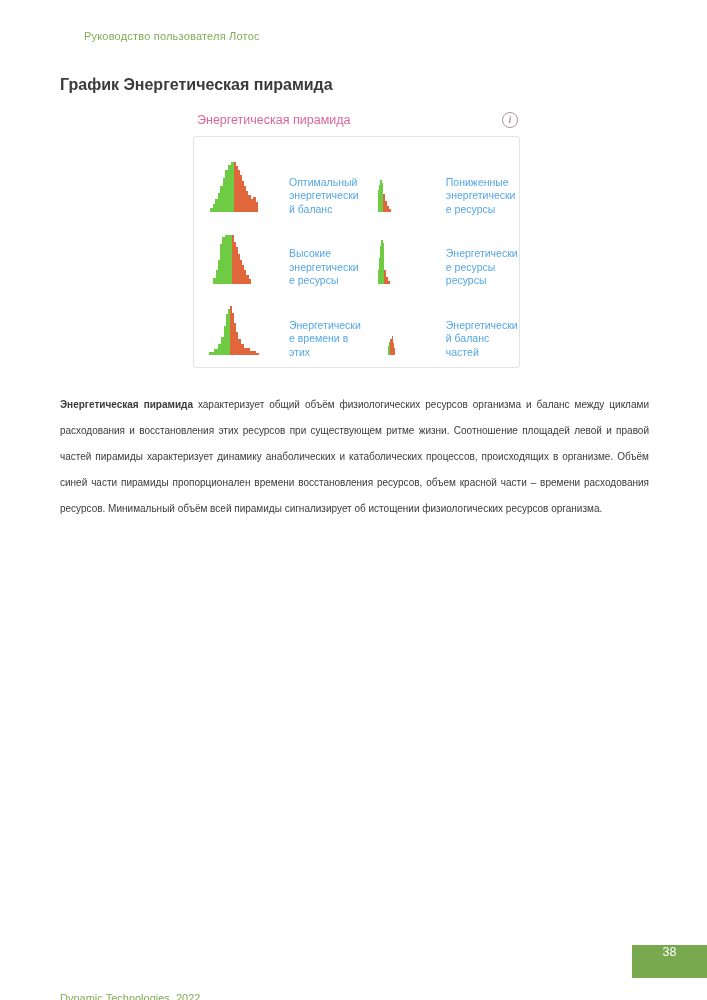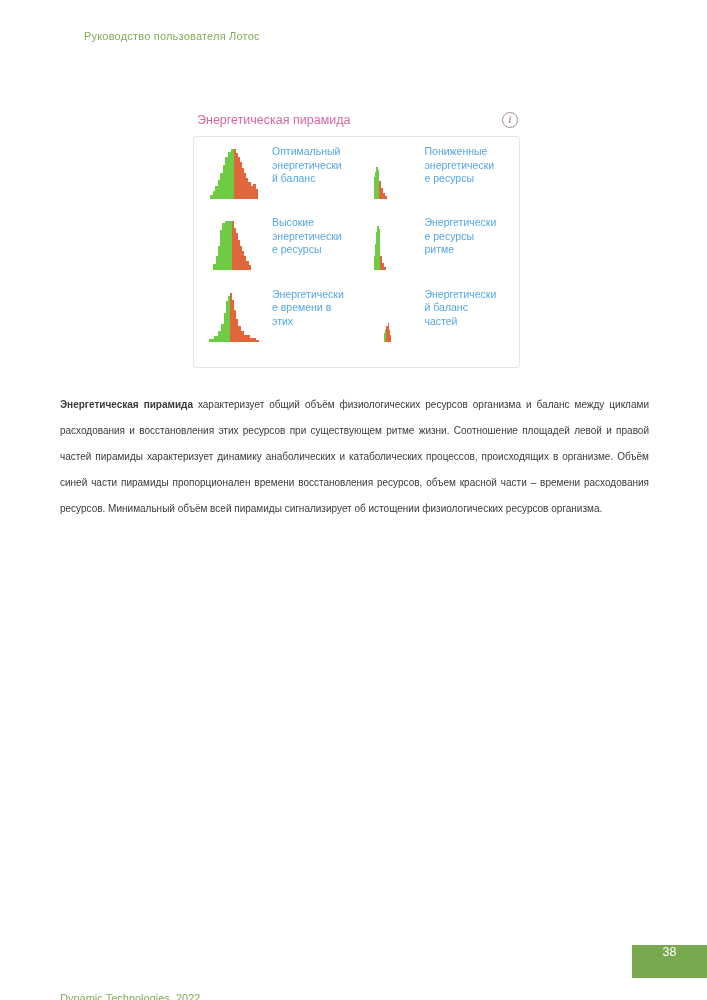--- a/index.html
+++ b/index.html
@@ -55,21 +55,21 @@
     width:327px;height:232px;
     background:#fff;
     border:1px solid var(--panel-border);
     border-radius:3px;
     display:grid;
     grid-template-columns:1fr 1fr;
     grid-template-rows:1fr 1fr 1fr;
     padding:8px 10px;
   }
   .tile{
-    display:flex;align-items:flex-start;gap:10px;
+    display:flex;align-items:flex-end;gap:27px;
     padding-left:2px;
   }
   .tile svg{flex:0 0 auto;display:block;}
   .g{fill:var(--pyr-green);}
   .o{fill:var(--pyr-orange);}
   .tile-label{
     font-size:10.5px;line-height:13.5px;color:var(--label-blue);
   }
   .body-text{
     position:absolute;left:60px;top:392px;width:589px;
@@ -89,20 +89,21 @@
     color:#ffffff;font-size:12.5px;
   }
 </style>
 </head>
 <body>
 
 <div class="page">
 
   <div class="doc-header">Руководство пользователя Лотос</div>
 
+  <div class="doc-title">График Энергетическая пирамида</div>
 
   <div class="panel-wrap">
     <div class="panel-title-row">
       <span class="panel-title">Энергетическая пирамида</span>
       <span class="info-icon">i</span>
     </div>
 
     <div class="card">
 
       <div class="tile">
@@ -142,21 +143,21 @@
       </div>
 
       <div class="tile">
         <svg width="56" height="58" viewBox="0 0 56 58">
           <polygon class="g" points="15,54 15,40 16,40 16,28 17,28 17,16 18,16 18,10 20,10 20,13 21,13 21,54"></polygon>
           <polygon class="o" points="21,54 21,40 23,40 23,47 25,47 25,51 27,51 27,54"></polygon>
         </svg>
         <div class="tile-label">
           <div>Энергетически</div>
           <div>е ресурсы</div>
-          <div>ритме</div>
+          <div>ресурсы</div>
         </div>
       </div>
 
       <div class="tile">
         <svg width="56" height="58" viewBox="0 0 56 58">
           <polygon class="g" points="3,54 3,51 8,51 8,48 12,48 12,43 15,43 15,36 18,36 18,25 20,25 20,13 22,13 22,8 24,8 24,54"></polygon>
           <polygon class="o" points="24,54 24,5 26,5 26,12 28,12 28,22 30,22 30,31 32,31 32,38 35,38 35,43 38,43 38,47 44,47 44,50 50,50 50,52 53,52 53,54"></polygon>
         </svg>
         <div class="tile-label">
           <div>Энергетически</div>

